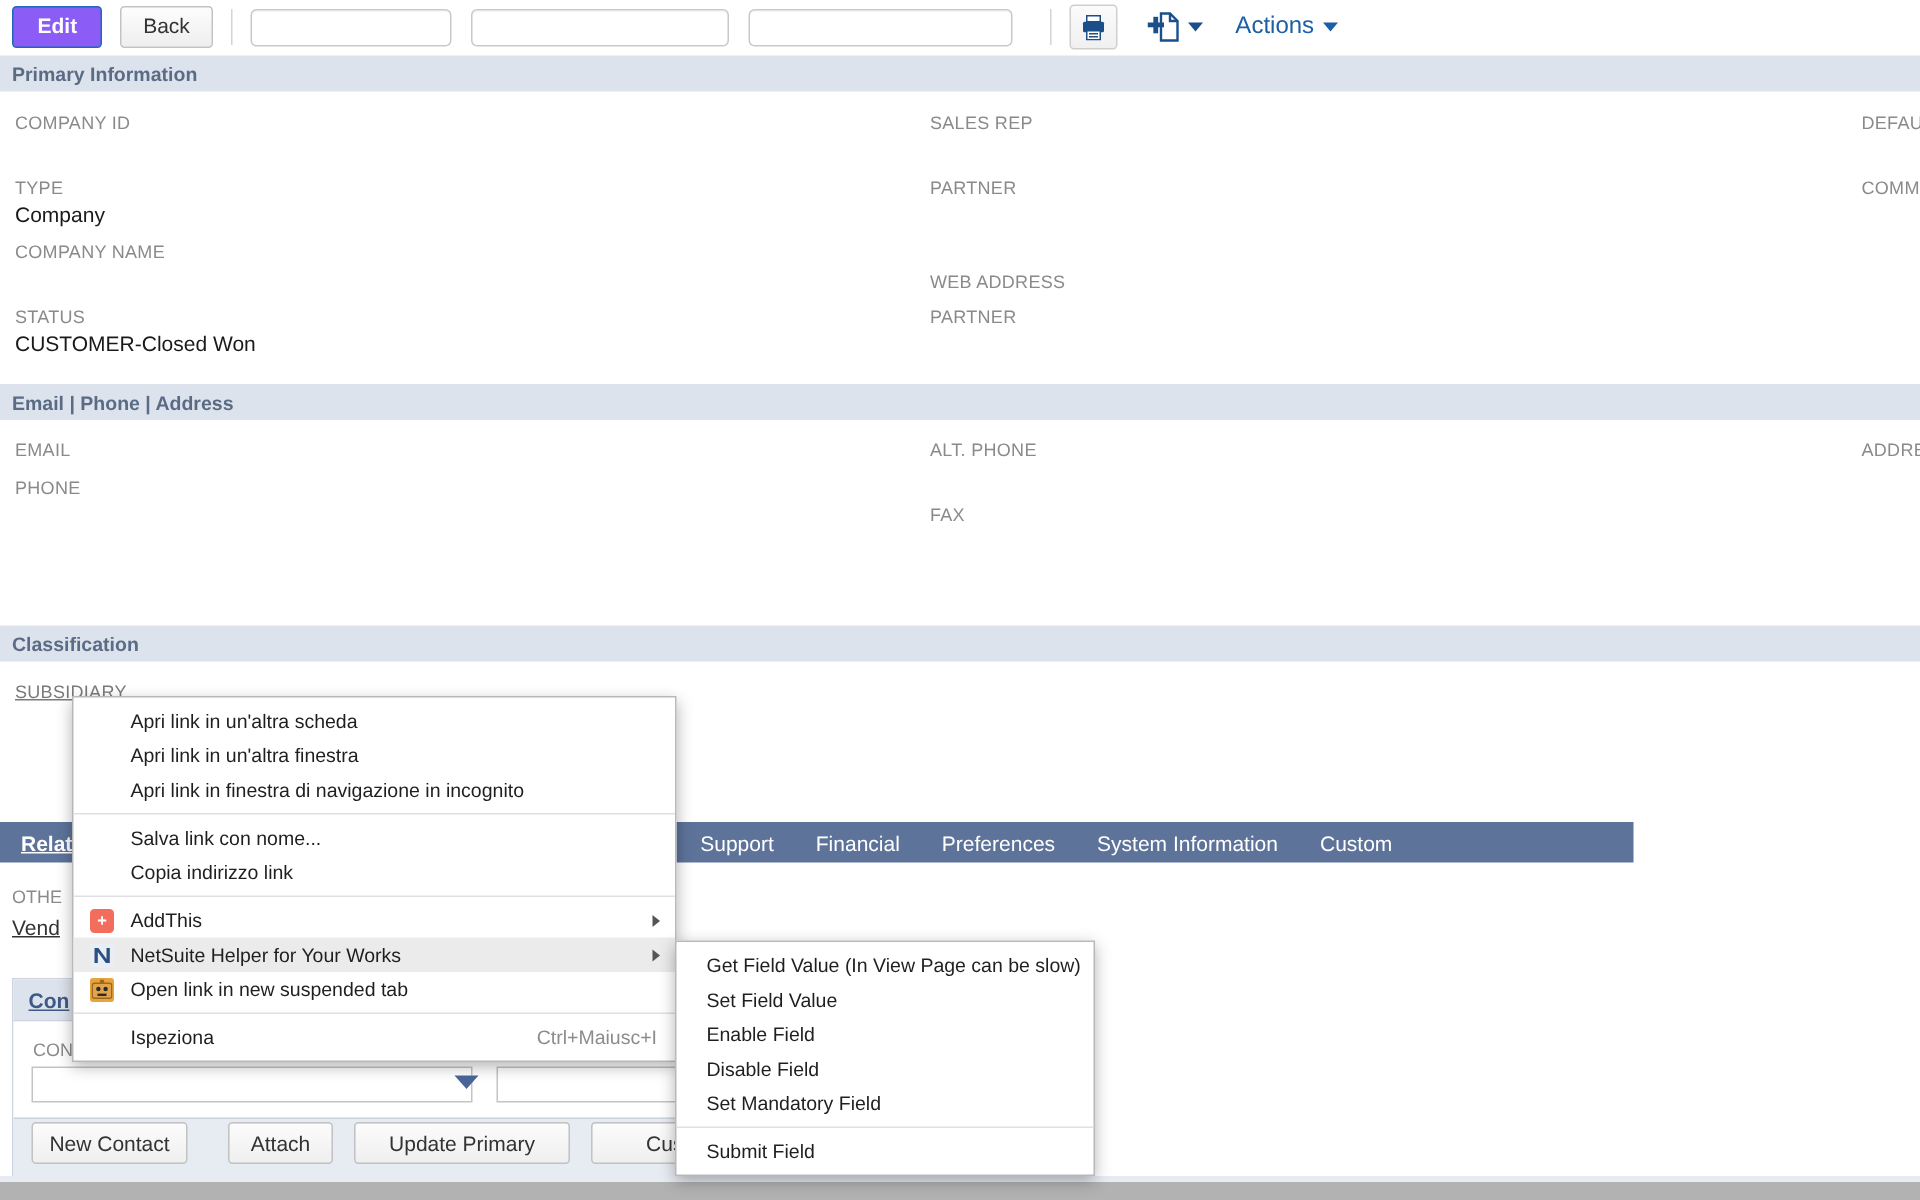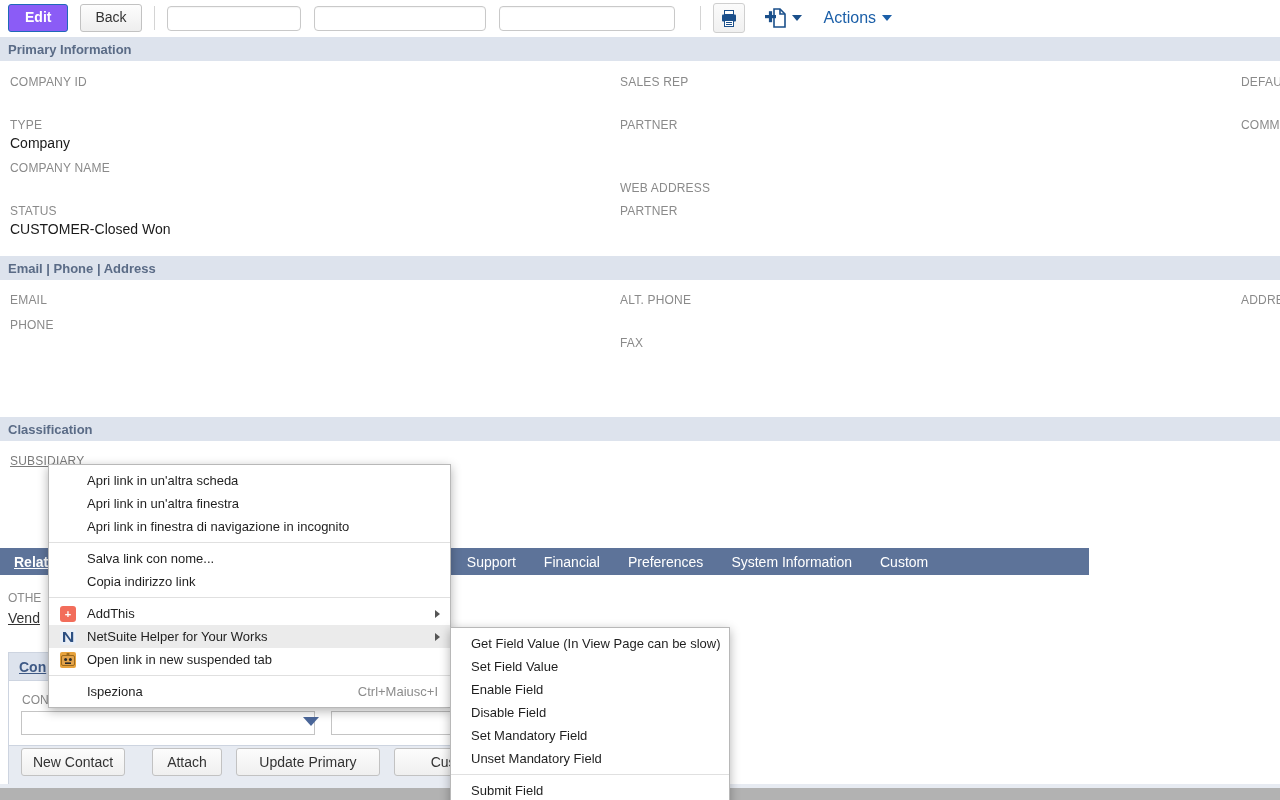--- a/index.html
+++ b/index.html
@@ -343,20 +343,17 @@
   </div>
   <div class="ctx-item">
     <span>Enable Field</span>
   </div>
   <div class="ctx-item">
     <span>Disable Field</span>
   </div>
   <div class="ctx-item">
     <span>Set Mandatory Field</span>
   </div>
-  <div class="ctx-item">
-    <span>Unset Mandatory Field</span>
-  </div>
   <div class="ctx-sep"></div>
   <div class="ctx-item">
     <span>Submit Field</span>
   </div>
 </div>
 
 </body></html>

